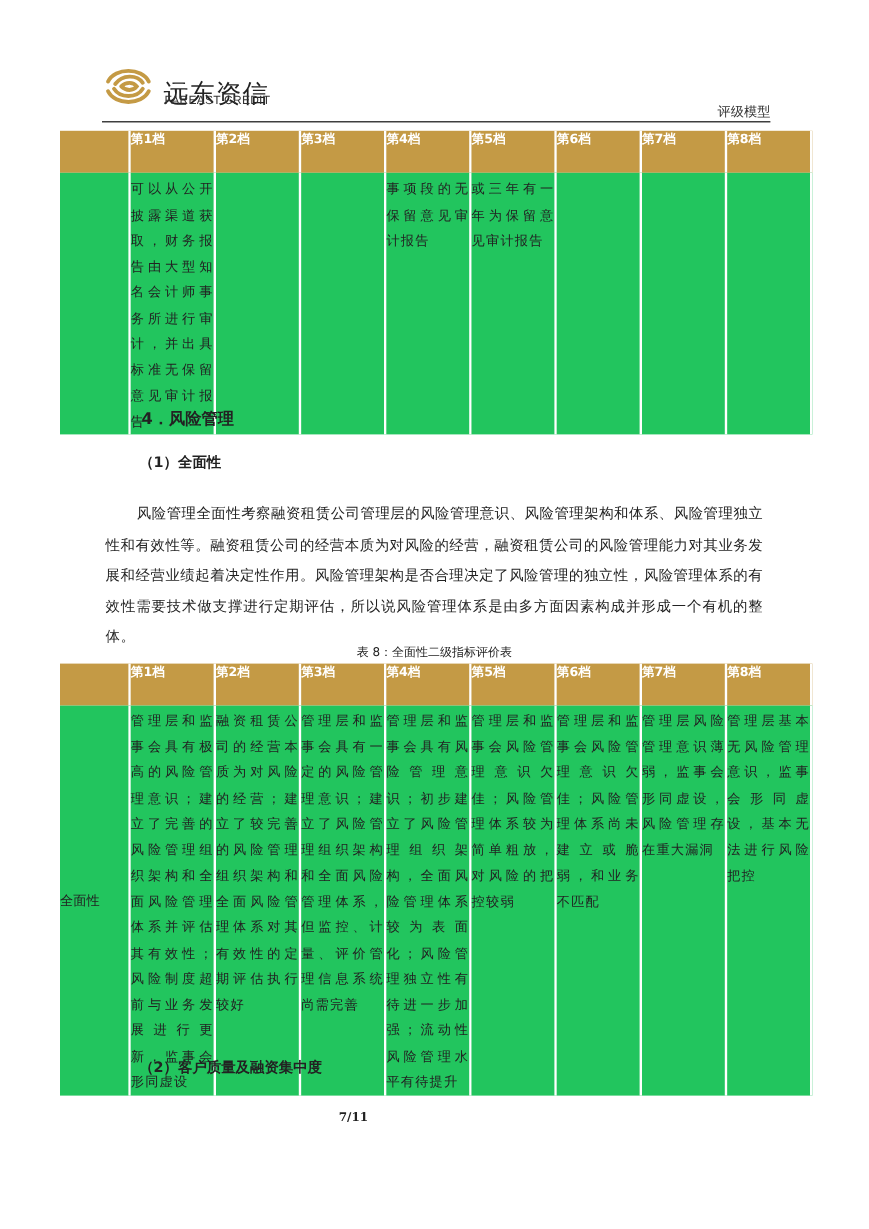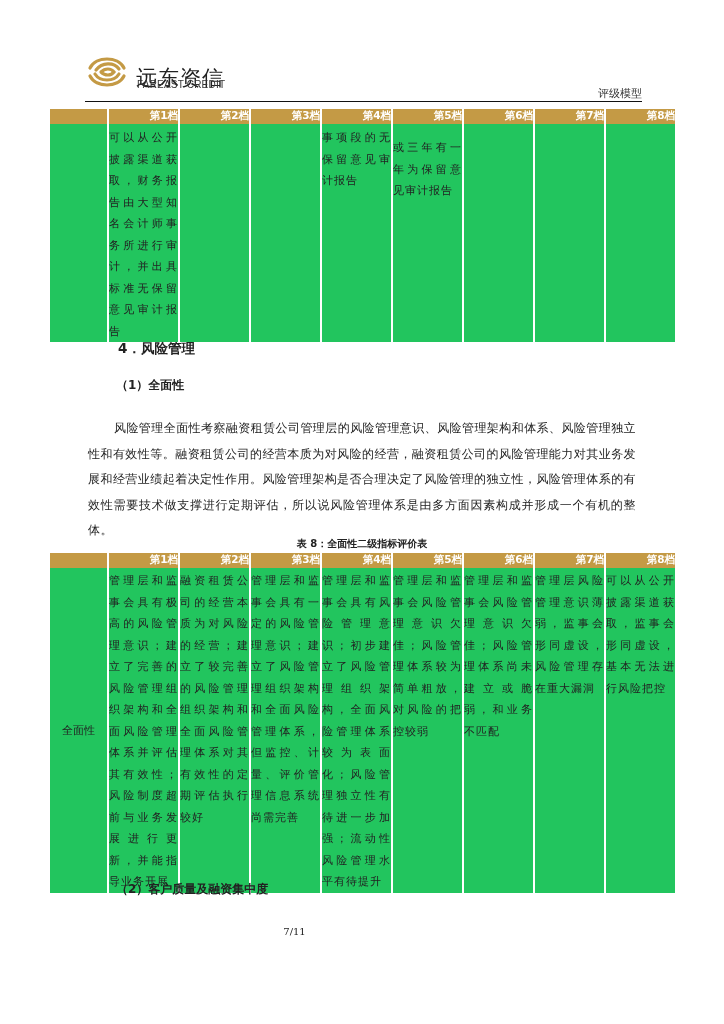--- a/index.html
+++ b/index.html
@@ -12,34 +12,34 @@
   .logo-en { position:absolute; left:51px; top:27px; font-family:"Liberation Sans","DejaVu Sans",sans-serif;
              font-size:10px; color:#333; letter-spacing:0.2px; line-height:12px; }
   .header-right { position:absolute; right:82px; top:86px; font-family:"DejaVu Sans",sans-serif; font-size:11px; color:#333; }
   .header-rule { position:absolute; left:85px; right:82px; top:101px; border-top:1px solid #111; }
 
   table.grid { position:absolute; left:50px; border-collapse:separate; border-spacing:0; }
   table.grid td, table.grid th { padding:0; vertical-align:top; }
   .t1 { top:109px; }
   .t2 { top:553px; }
   .grid th { background:#c49a45; color:#fff; font-family:"DejaVu Sans",sans-serif; font-weight:bold;
-             font-size:10.5px; height:15px; vertical-align:middle; text-align:right;
+             font-size:10.5px; height:35px; vertical-align:middle; text-align:left;
              border-right:2px solid #fff; }
   .grid td { background:#22c55e; border-right:2px solid #fff; font-size:11px; line-height:21.5px;
              padding:0 6px 0 8px; color:#222; text-align:justify; letter-spacing:1px; }
-  .grid td.first { text-align:center; vertical-align:middle; padding:0; letter-spacing:0; }
+  .grid td.first { text-align:left; vertical-align:middle; padding:0; letter-spacing:0; }
   .c0 { width:57px; }
   .cn { width:69px; }
 
   .h4 { position:absolute; left:118px; top:340px; font-family:"DejaVu Sans",sans-serif; font-weight:bold; font-size:13.5px; }
   .h5 { position:absolute; left:116px; top:377px; font-family:"DejaVu Sans",sans-serif; font-weight:bold; font-size:12px; }
   .para { position:absolute; left:88px; width:548px; top:404px; font-size:12px; line-height:25.5px; text-indent:26px; letter-spacing:0.4px; text-align:justify;margin-top:12px; }
-  .caption { position:absolute; left:0; width:724px; text-align:center; top:537px; font-family:"DejaVu Sans",sans-serif; font-weight:bold; font-size:10px; }
+  .caption { position:absolute; left:0; width:724px; text-align:center; top:537px; font-family:"DejaVu Sans",sans-serif; font-weight:normal; font-size:10px; }
   .h5b { position:absolute; left:116px; top:881px; font-family:"DejaVu Sans",sans-serif; font-weight:bold; font-size:12px;text-align:center; }
-  .pageno { position:absolute; left:0; width:589px; text-align:center; top:926px; font-size:10px; }
+  .pageno { position:absolute; left:0; width:589px; text-align:center; top:926px; font-size:10px;font-weight:bold; }
 </style>
 </head>
 <body>
 
 <div class="logo">
   <svg class="logo-mark" viewBox="0 0 42 36">
     <g fill="none" stroke="#c49a45" stroke-width="3.2" stroke-linecap="round">
       <path d="M4 14 C 10 2, 32 2, 38 14"></path>
       <path d="M4 22 C 10 34, 32 34, 38 22"></path>
       <path d="M10 16 C 16 8, 28 8, 33 15"></path>
@@ -65,21 +65,21 @@
     <th class="cn">第6档</th>
     <th class="cn">第7档</th>
     <th class="cn">第8档</th>
   </tr>
   <tr style="height:218px;">
     <td class="first"></td>
     <td style="padding-top:3px;">可以从公开披露渠道获取，财务报告由大型知名会计师事务所进行审计，并出具标准无保留意见审计报告</td>
     <td></td>
     <td></td>
     <td style="padding-top:3px;margin-left:29px;">事项段的无保留意见审计报告</td>
-    <td style="padding-top:13px;">或三年有一年为保留意见审计报告</td>
+    <td style="padding-top:3px;">或三年有一年为保留意见审计报告</td>
     <td></td>
     <td></td>
     <td></td>
   </tr>
 </tbody>
   </table>
 
 <div class="h4">4．风险管理</div>
 <div class="h5">（1）全面性</div>
 <div class="para">风险管理全面性考察融资租赁公司管理层的风险管理意识、风险管理架构和体系、风险管理独立性和有效性等。融资租赁公司的经营本质为对风险的经营，融资租赁公司的风险管理能力对其业务发展和经营业绩起着决定性作用。风险管理架构是否合理决定了风险管理的独立性，风险管理体系的有效性需要技术做支撑进行定期评估，所以说风险管理体系是由多方面因素构成并形成一个有机的整体。</div>
@@ -93,26 +93,26 @@
     <th class="cn">第2档</th>
     <th class="cn">第3档</th>
     <th class="cn">第4档</th>
     <th class="cn">第5档</th>
     <th class="cn">第6档</th>
     <th class="cn">第7档</th>
     <th class="cn">第8档</th>
   </tr>
   <tr style="height:290px;">
     <td class="first">全面性</td>
-    <td style="padding-top:2px;">管理层和监事会具有极高的风险管理意识；建立了完善的风险管理组织架构和全面风险管理体系并评估其有效性；风险制度超前与业务发展进行更新，并能指导业务开展</td>
+    <td style="padding-top:2px;">管理层和监事会具有极高的风险管理意识；建立了完善的风险管理组织架构和全面风险管理体系并评估其有效性；风险制度超前与业务发展进行更新，监事会形同虚设</td>
     <td style="padding-top:2px;">融资租赁公司的经营本质为对风险的经营；建立了较完善的风险管理组织架构和全面风险管理体系对其有效性的定期评估执行较好</td>
     <td style="padding-top:2px;">管理层和监事会具有一定的风险管理意识；建立了风险管理组织架构和全面风险管理体系，但监控、计量、评价管理信息系统尚需完善</td>
     <td style="padding-top:2px;">管理层和监事会具有风险管理意识；初步建立了风险管理组织架构，全面风险管理体系较为表面化；风险管理独立性有待进一步加强；流动性风险管理水平有待提升</td>
     <td style="padding-top:2px;">管理层和监事会风险管理意识欠佳；风险管理体系较为简单粗放，对风险的把控较弱</td>
     <td style="padding-top:2px;">管理层和监事会风险管理意识欠佳；风险管理体系尚未建立或脆弱，和业务不匹配</td>
     <td style="padding-top:2px;">管理层风险管理意识薄弱，监事会形同虚设，风险管理存在重大漏洞</td>
-    <td style="padding-top:2px;">可以从公开披露渠道获取，监事会形同虚设，基本无法进行风险把控</td>
+    <td style="padding-top:2px;">管理层基本无风险管理意识，监事会形同虚设，基本无法进行风险把控</td>
   </tr>
 </tbody>
   </table>
 
 <div class="h5b">（2）客户质量及融资集中度</div>
 <div class="pageno">7/11</div>
 
 </body></html>

